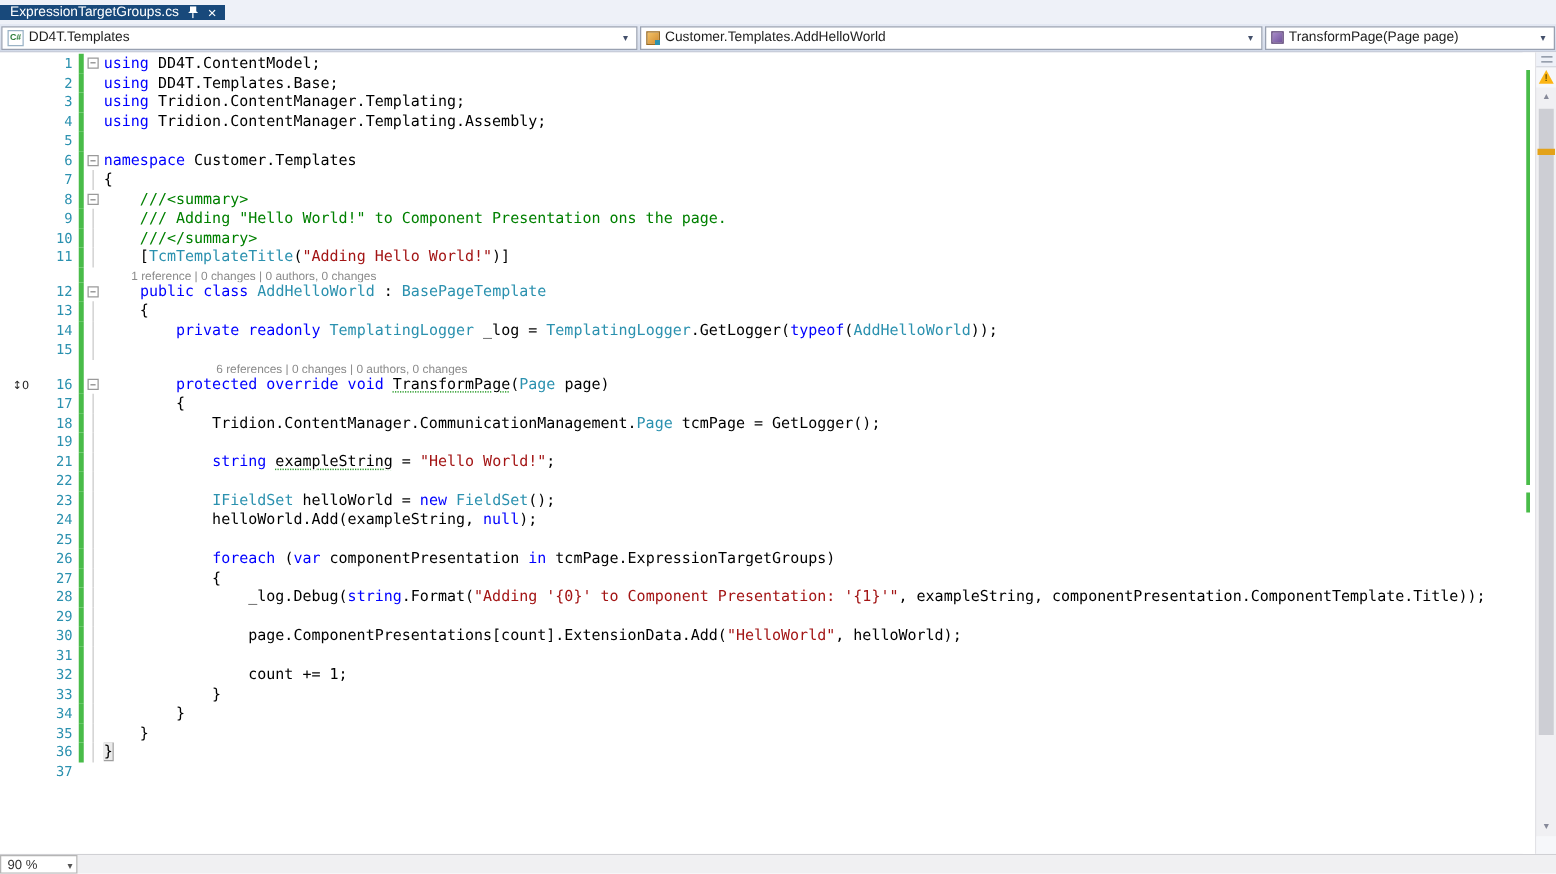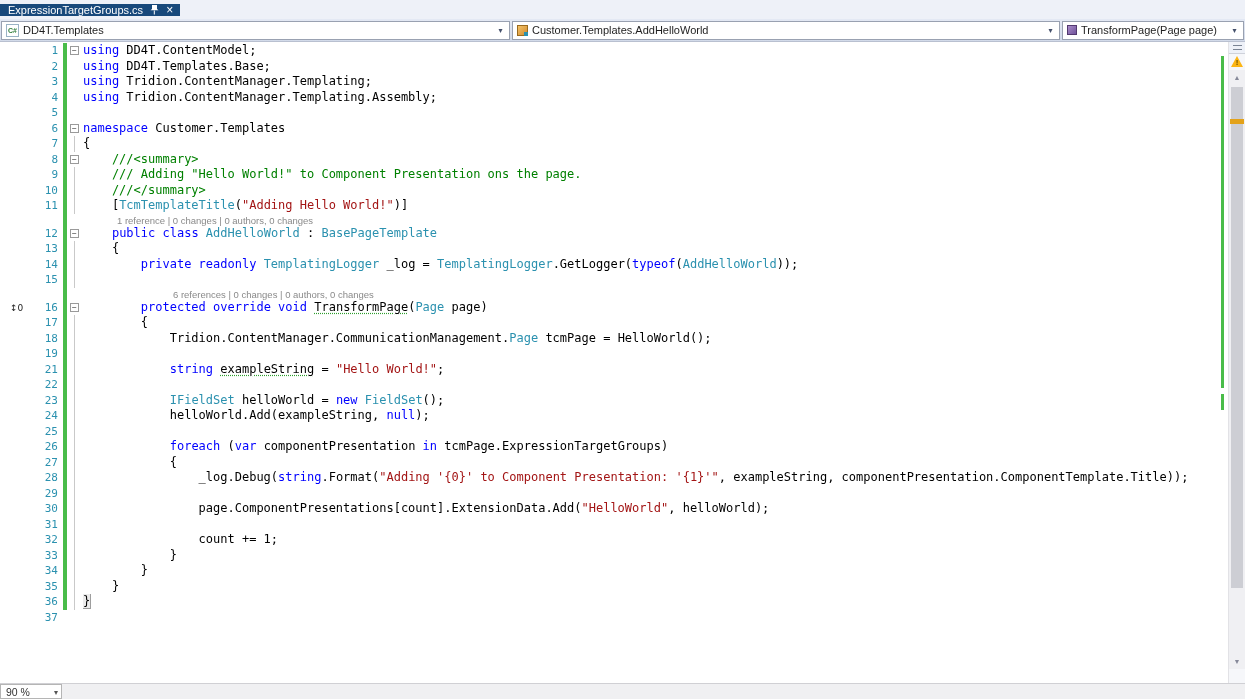--- a/index.html
+++ b/index.html
@@ -13,21 +13,21 @@
   .tab .pin { display:flex; align-items:center; }
   .tab .close { font-size:12px; line-height:1; cursor:default; }
 
   
   .nav-bar { height:23px; background:linear-gradient(#e4e9f4,#d2dae9);
     border-bottom:1px solid #b9c0d0; display:flex; align-items:center; padding:0 1px; gap:2px;justify-content:flex-end; }
   .combo { background:#fff; border:1px solid #99a1b1; height:19px; display:flex;
     align-items:center; font-size:11px; color:#1e1e1e; padding:0 2px 0 4px; overflow:hidden; }
   .combo .label { flex:1; white-space:nowrap; overflow:hidden; padding-left:4px; }
   .combo .arrow { width:13px; text-align:center; color:#44506b; font-size:8px; }
-  .combo1 { width:509px; } .combo2 { width:548px; } .combo3 { flex:1; }
+  .combo1 { width:509px; } .combo2 { width:498px; } .combo3 { flex:1; }
   .ic { display:inline-block; flex:none; }
   .ic.csproj { width:13px; height:13px; border:1px solid #9ab3c6; background:#fff;
     font-size:7px; font-weight:bold; color:#2f7d3a; text-align:center; line-height:11px; }
   .ic.classicon { width:11px; height:11px; background:linear-gradient(135deg,#f3c268,#d18b2f);
     border:1px solid #9a6a1e; position:relative; }
   .ic.classicon::after { content:""; position:absolute; right:-1px; bottom:-1px; width:4px;
     height:4px; background:#2b91af; }
   .ic.methodicon { width:10px; height:10px; background:linear-gradient(135deg,#a98cc9,#71539b);
     border:1px solid #53396f; }
 
@@ -206,21 +206,21 @@
         <div class="cell num">11</div>
         <div class="cell chg on"></div>
         <div class="cell fold guide"></div>
         <div class="cell code"><span class="pl">    [</span><span class="ty">TcmTemplateTitle</span><span class="pl">(</span><span class="str">"Adding Hello World!"</span><span class="pl">)]</span></div>
       </div>
       <div class="row lens-row">
         <div class="cell glyph"></div>
         <div class="cell num"></div>
         <div class="cell chg on"></div>
         <div class="cell fold"></div>
-        <div class="cell code"><span class="lens" style="margin-left: 34px;">1 reference | 0 changes | 0 authors, 0 changes</span></div>
+        <div class="cell code"><span class="lens" style="margin-left: 22px;">1 reference | 0 changes | 0 authors, 0 changes</span></div>
       </div>
       <div class="row">
         <div class="cell glyph"></div>
         <div class="cell num">12</div>
         <div class="cell chg on"></div>
         <div class="cell fold">
           <span class="fold-box">−</span>
         </div>
         <div class="cell code"><span class="pl">    </span><span class="kw">public</span><span class="pl"> </span><span class="kw">class</span><span class="pl"> </span><span class="ty">AddHelloWorld</span><span class="pl"> : </span><span class="ty">BasePageTemplate</span></div>
       </div>
@@ -266,21 +266,21 @@
         <div class="cell num">17</div>
         <div class="cell chg on"></div>
         <div class="cell fold guide"></div>
         <div class="cell code"><span class="pl">        {</span></div>
       </div>
       <div class="row">
         <div class="cell glyph"></div>
         <div class="cell num">18</div>
         <div class="cell chg on"></div>
         <div class="cell fold guide"></div>
-        <div class="cell code"><span class="pl">            Tridion.ContentManager.CommunicationManagement.</span><span class="ty">Page</span><span class="pl"> tcmPage = HelloWorld();</span></div>
+        <div class="cell code"><span class="pl">            Tridion.ContentManager.CommunicationManagement.</span><span class="ty">Page</span><span class="pl"> tcmPage = GetLogger();</span></div>
       </div>
       <div class="row">
         <div class="cell glyph"></div>
         <div class="cell num">19</div>
         <div class="cell chg on"></div>
         <div class="cell fold guide"></div>
         <div class="cell code"></div>
       </div>
       <div class="row">
         <div class="cell glyph"></div>

